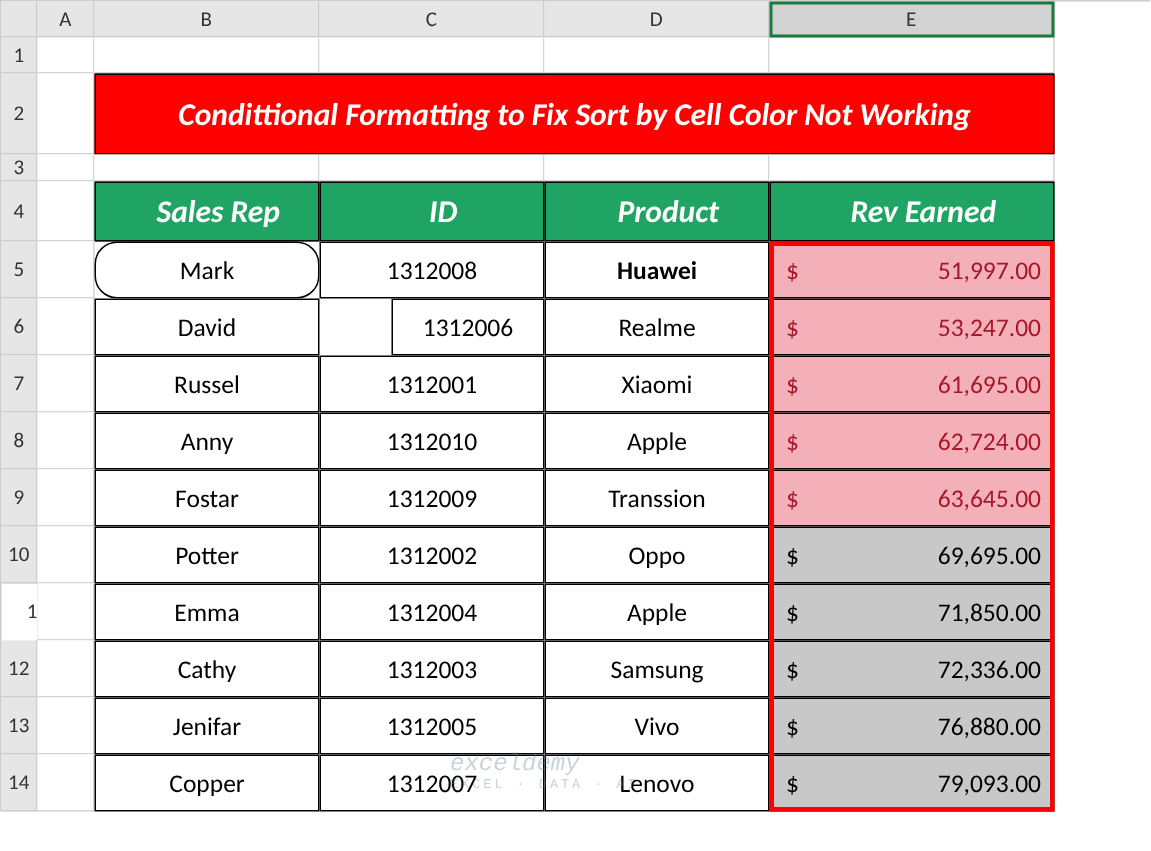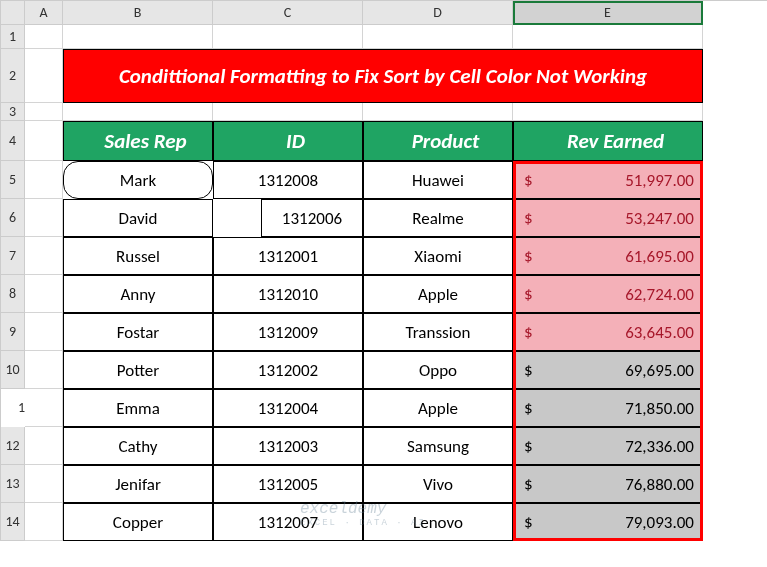--- a/index.html
+++ b/index.html
@@ -143,21 +143,21 @@
     <div class="cell" style="grid-area: 4 / 5;"></div>
     <div class="cell" style="grid-area: 4 / 6;"></div>
     <div class="cell" style="grid-area: 5 / 2;"></div>
     <div class="cell tblhdr" style="grid-area: 5 / 3;">Sales Rep</div>
     <div class="cell tblhdr" style="grid-area: 5 / 4;">ID</div>
     <div class="cell tblhdr" style="grid-area: 5 / 5;">Product</div>
     <div class="cell tblhdr" style="grid-area: 5 / 6;">Rev Earned</div>
     <div class="cell" style="grid-area: 6 / 2;"></div>
     <div class="cell tcell" style="grid-area: 6 / 3; border-radius: 15px;">Mark</div>
     <div class="cell tcell" style="grid-area: 6 / 4;">1312008</div>
-    <div class="cell tcell" style="grid-area: 6 / 5;">Huawei</div>
+    <div class="cell tcell" style="grid-area: 6 / 5; font-weight: bold;">Huawei</div>
     <div class="revcell rev-red" style="grid-area: 6 / 6;">
       <span class="dollar">$</span>
       <span class="amt">51,997.00</span>
     </div>
     <div class="cell" style="grid-area: 7 / 2;"></div>
     <div class="cell tcell" style="grid-area: 7 / 3;">David</div>
     <div class="cell tcell" style="grid-area: 7 / 4; margin-left: 48px;">1312006</div>
     <div class="cell tcell" style="grid-area: 7 / 5;">Realme</div>
     <div class="revcell rev-red" style="grid-area: 7 / 6;">
       <span class="dollar">$</span>

